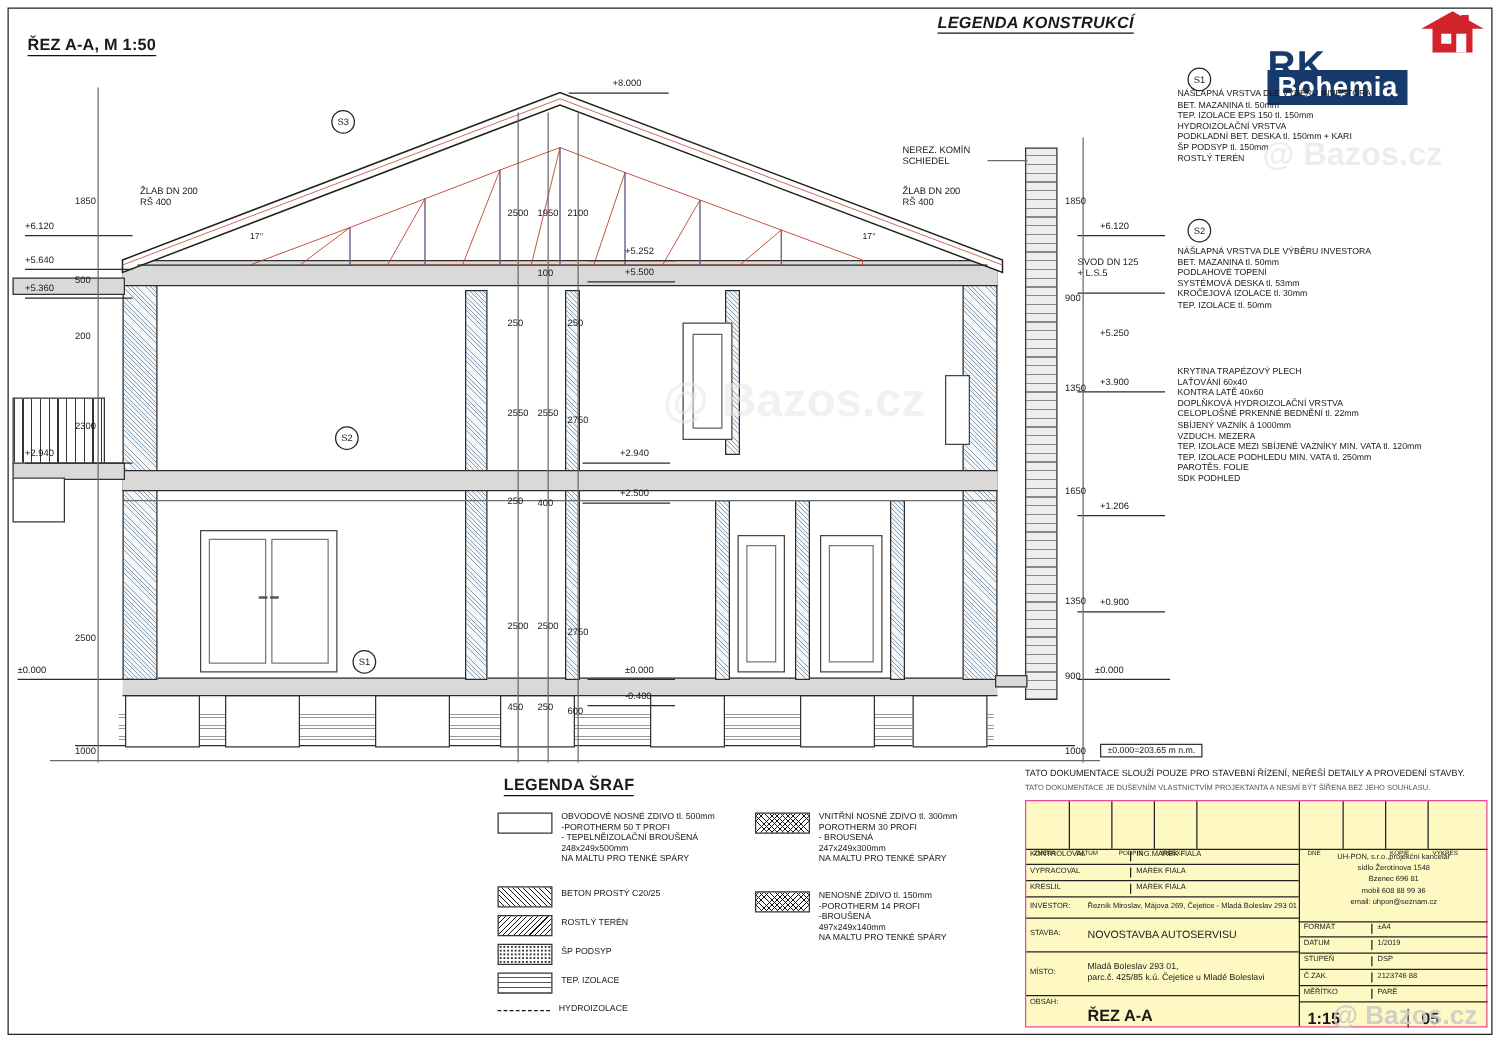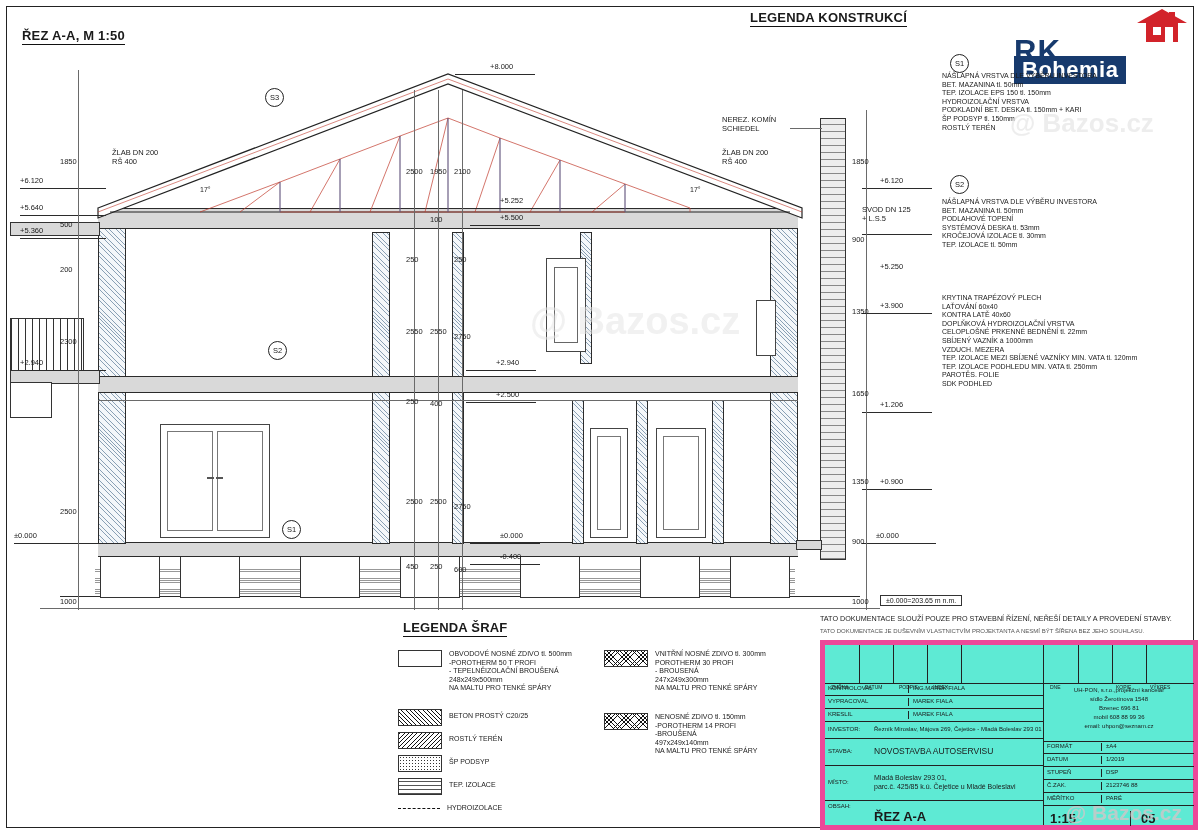--- a/index.html
+++ b/index.html
@@ -61,21 +61,21 @@
       <polygon points="26,1 51,15 42,15 42,34 10,34 10,15 1,15" fill="#d2232a"></polygon>
       <rect x="33" y="4" width="6" height="9" fill="#d2232a"></rect>
       <rect x="17" y="19" width="8" height="8" fill="#ffffff"></rect>
       <rect x="29" y="19" width="8" height="15" fill="#ffffff"></rect>
     </svg>
     <div class="abs" style="left:0;top:49px;">
       <span class="bo">Bohemia</span>
     </div>
   </div>
 
-  <div class="abs ttl ul" style="left:750px;top:10px;">LEGENDA KONSTRUKCÍ</div>
+  <div class="abs ttl ul" style="left:750px;top:10px;font-style:italic;">LEGENDA KONSTRUKCÍ</div>
 
   <div class="circ" style="left:950px;top:54px;">S1</div>
   <div class="abs tiny" style="left:942px;top:72px;width:250px;">
     <div>NÁŠLAPNÁ VRSTVA DLE VÝBĚRU INVESTORA</div>
     <div>BET. MAZANINA tl. 50mm</div>
     <div>TEP. IZOLACE EPS 150 tl. 150mm</div>
     <div>HYDROIZOLAČNÍ VRSTVA</div>
     <div>PODKLADNÍ BET. DESKA tl. 150mm + KARI</div>
     <div>ŠP PODSYP tl. 150mm</div>
     <div>ROSTLÝ TERÉN</div>
@@ -353,21 +353,21 @@
       <div class="tiny" style="width:150px;">
         <div>NENOSNÉ ZDIVO tl. 150mm</div>
         <div>-POROTHERM 14 PROFI</div>
         <div>-BROUŠENÁ</div>
         <div>497x249x140mm</div>
         <div>NA MALTU PRO TENKÉ SPÁRY</div>
       </div>
     </div>
   </div>
 
-  <div class="abs" style="left:820px;top:640px;width:368px;height:180px;border:5px solid #ec4899;background:#5eead4;">
+  <div class="abs" style="left:820px;top:640px;width:368px;height:180px;border:1px solid #ec4899;background:#fef9c3;">
 
     <div class="abs" style="left:0;top:0;width:218px;height:38px;border-bottom:1px solid #222;">
       <div class="abs" style="left:6px;top:30px;"><span class="vtext" style="font-size:5px;">ZMĚNA</span></div>
       <div class="abs" style="left:40px;top:30px;"><span class="vtext" style="font-size:5px;">DATUM</span></div>
       <div class="abs" style="left:74px;top:30px;"><span class="vtext" style="font-size:5px;">PODPIS</span></div>
       <div class="abs" style="left:108px;top:30px;"><span class="vtext" style="font-size:5px;">INDEX</span></div>
       <div class="line vl" style="left:34px;top:0;height:38px;background:#222;"></div>
       <div class="line vl" style="left:68px;top:0;height:38px;background:#222;"></div>
       <div class="line vl" style="left:102px;top:0;height:38px;background:#222;"></div>
       <div class="line vl" style="left:136px;top:0;height:38px;background:#222;"></div>

